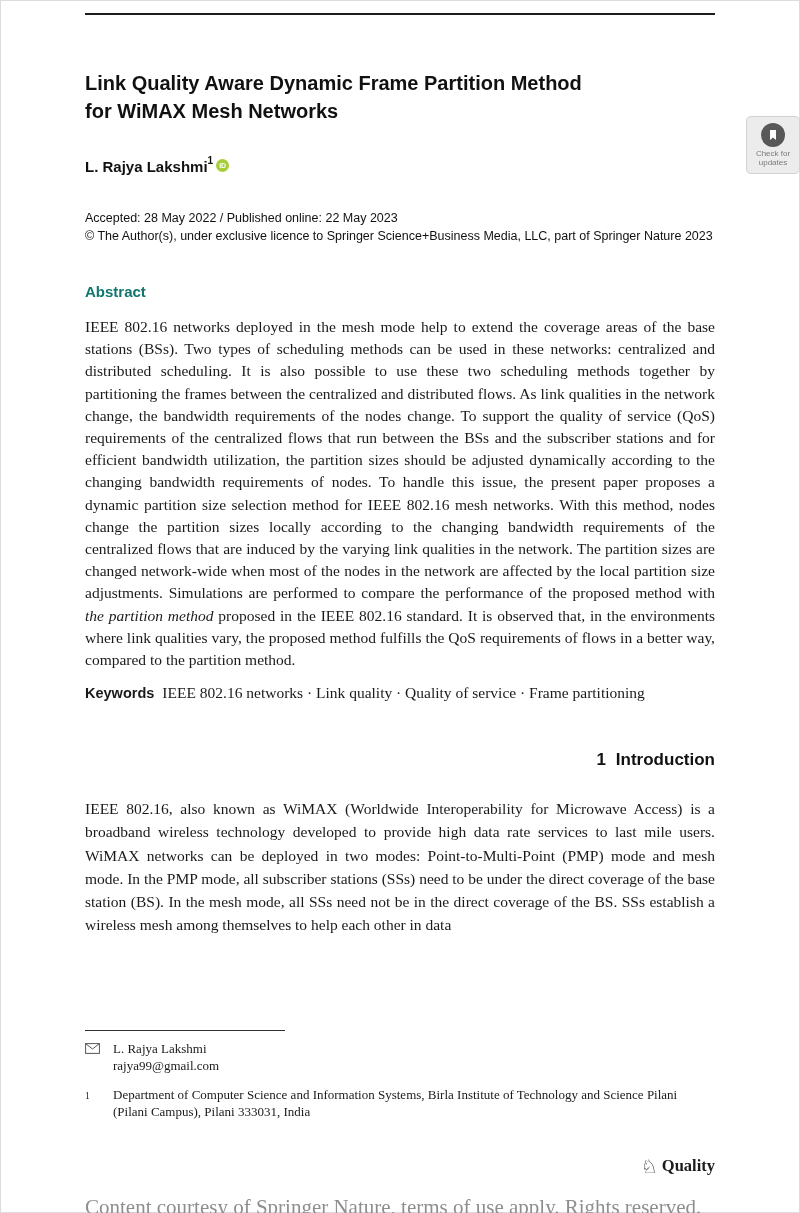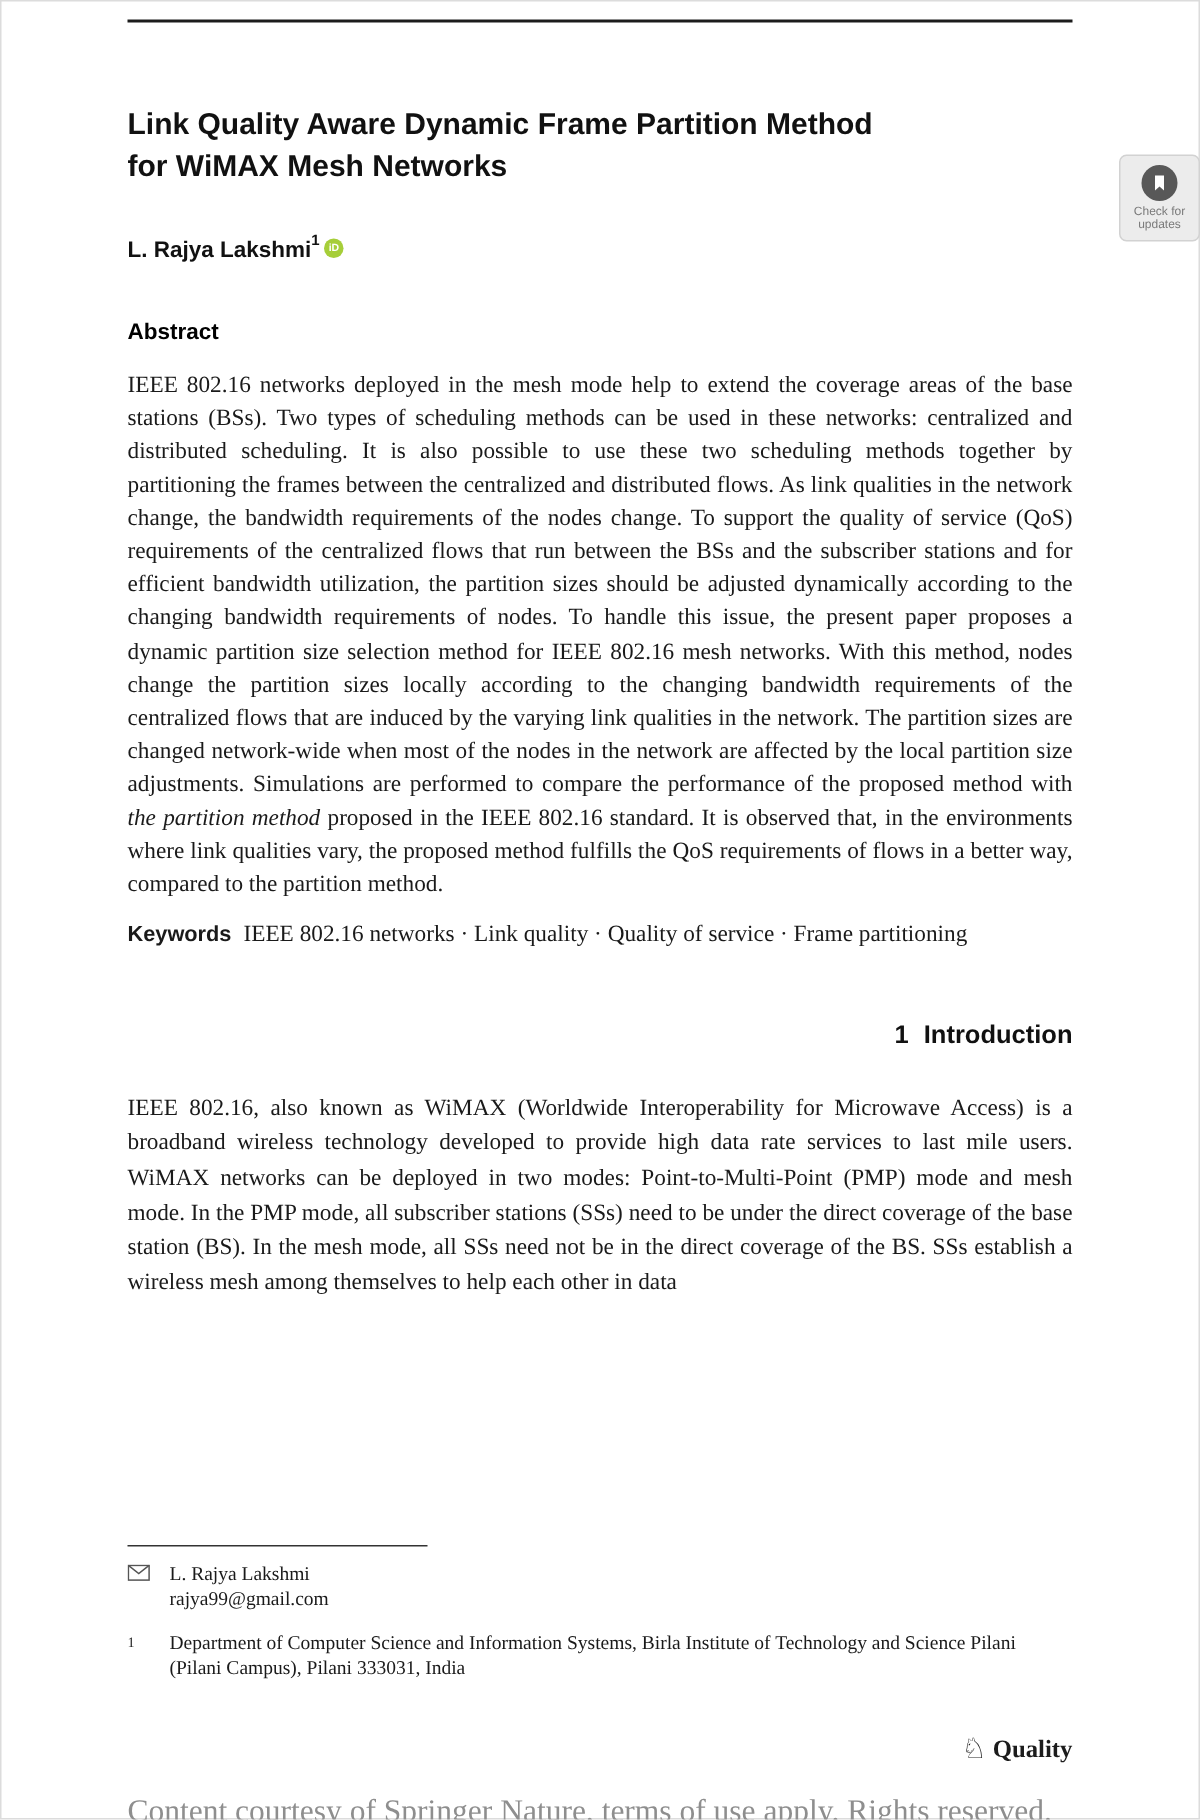--- a/index.html
+++ b/index.html
@@ -15,40 +15,40 @@
   }
   .content{position:absolute;left:85px;width:630px;top:0;}
 
   
   .journal-block{margin-top:50px;font-family:"Liberation Sans",sans-serif;font-size:12.5px;line-height:18px;color:#111;}
   .doi{color:#111;text-decoration:none;}
   .head-rule{border:none;border-top:2.5px solid #1c1c1c;margin:13px 0 0 0;}
 
   
   .updates-badge{
-    position:absolute;top:103px;right:0;
+    position:absolute;top:116px;right:0;
     width:52px;height:56px;
     background:#ececec;border:1px solid #d2d2d2;border-radius:5px;
     display:flex;flex-direction:column;align-items:center;justify-content:center;
     cursor:pointer;
   }
   .updates-circle{width:24px;height:24px;border-radius:50%;background:#585858;display:flex;align-items:center;justify-content:center;margin-bottom:2px;}
   .updates-text{font-family:"Liberation Sans",sans-serif;font-size:8px;line-height:9px;color:#7a7a7a;text-align:center;}
 
   
   .title{margin:54px 0 0 0;font-family:"Liberation Sans",sans-serif;font-weight:bold;font-size:20px;line-height:28px;color:#111;}
   .author-line{margin-top:33px;font-family:"Liberation Sans",sans-serif;font-weight:bold;font-size:15px;color:#111;display:flex;align-items:flex-start;}
   .author-line sup{font-size:10px;line-height:1;margin-top:-2px;}
   .orcid{width:13px;height:13px;border-radius:50%;background:#a6ce39;color:#fff;
     font-family:"Liberation Sans",sans-serif;font-size:7px;font-weight:bold;
     display:inline-flex;align-items:center;justify-content:center;margin-left:3px;margin-top:1px;cursor:pointer;}
   .meta-block{margin-top:34px;font-family:"Liberation Sans",sans-serif;font-size:12.5px;line-height:18px;color:#111;}
 
   
-  .abstract-heading{margin:38px 0 16px 0;font-family:"Liberation Sans",sans-serif;font-weight:bold;font-size:15px;color:#000000;}
+  .abstract-heading{margin:38px 0 16px 0;font-family:"Liberation Sans",sans-serif;font-weight:bold;font-size:15px;color:#0f766e;}
   .abstract-text{margin:6px 0 0 0;font-size:15.5px;line-height:22.2px;text-align:justify;}
   .abstract-text .it{font-style:italic;}
 
   .keywords{margin-top:11px;font-size:15.5px;line-height:21px;}
   .keywords .kw-label{font-family:"Liberation Sans",sans-serif;font-weight:bold;font-size:14.5px;margin-right:8px;}
 
   
   .section-heading{margin:46px 0 0 0;font-family:"Liberation Sans",sans-serif;font-weight:bold;font-size:17px;color:#111;text-align:right;}
   .section-heading .sec-num{margin-right:10px;}
   .body-par{margin:27px 0 0 0;font-size:15.5px;line-height:23.2px;text-align:justify;}
@@ -83,20 +83,24 @@
       <span>Link Quality Aware Dynamic Frame Partition Method</span><br>
       <span>for WiMAX Mesh Networks</span>
     </h1>
 
     <div class="author-line">
       <span>L. Rajya Lakshmi</span>
         <sup>1</sup>
       <span class="orcid">iD</span>
     </div>
 
+    <div class="meta-block">
+      <div>Accepted: 28 May 2022 / Published online: 22 May 2023</div>
+      <div>© The Author(s), under exclusive licence to Springer Science+Business Media, LLC, part of Springer Nature 2023</div>
+    </div>
 
     <h2 class="abstract-heading">Abstract</h2>
     <p class="abstract-text"><span>IEEE 802.16 networks deployed in the mesh mode help to extend the coverage areas of the base stations (BSs). Two types of scheduling methods can be used in these networks: centralized and distributed scheduling. It is also possible to use these two scheduling methods together by partitioning the frames between the centralized and distributed flows. As link qualities in the network change, the bandwidth requirements of the nodes change. To support the quality of service (QoS) requirements of the centralized flows that run between the BSs and the subscriber stations and for efficient bandwidth utilization, the partition sizes should be adjusted dynamically according to the changing bandwidth requirements of nodes. To handle this issue, the present paper proposes a dynamic partition size selection method for IEEE 802.16 mesh networks. With this method, nodes change the partition sizes locally according to the changing bandwidth requirements of the centralized flows that are induced by the varying link qualities in the network. The partition sizes are changed network-wide when most of the nodes in the network are affected by the local partition size adjustments. Simulations are performed to compare the performance of the proposed method with </span><span class="it">the partition method</span><span> proposed in the IEEE 802.16 standard. It is observed that, in the environments where link qualities vary, the proposed method fulfills the QoS requirements of flows in a better way, compared to the partition method.</span></p>
 
     <div class="keywords">
       <span class="kw-label">Keywords</span><span>IEEE 802.16 networks · Link quality · Quality of service · Frame partitioning</span>
     </div>
 
     <h2 class="section-heading">
       <span class="sec-num">1</span><span>Introduction</span>

